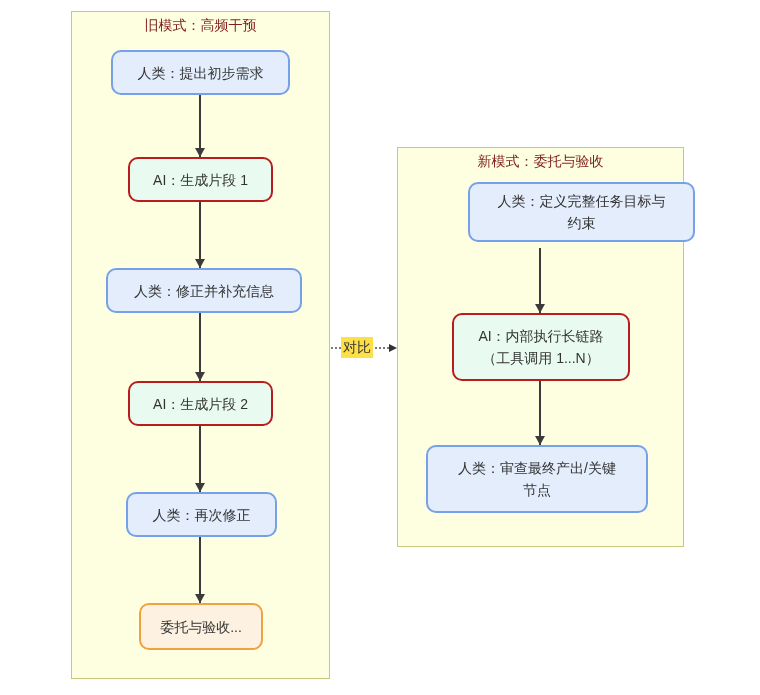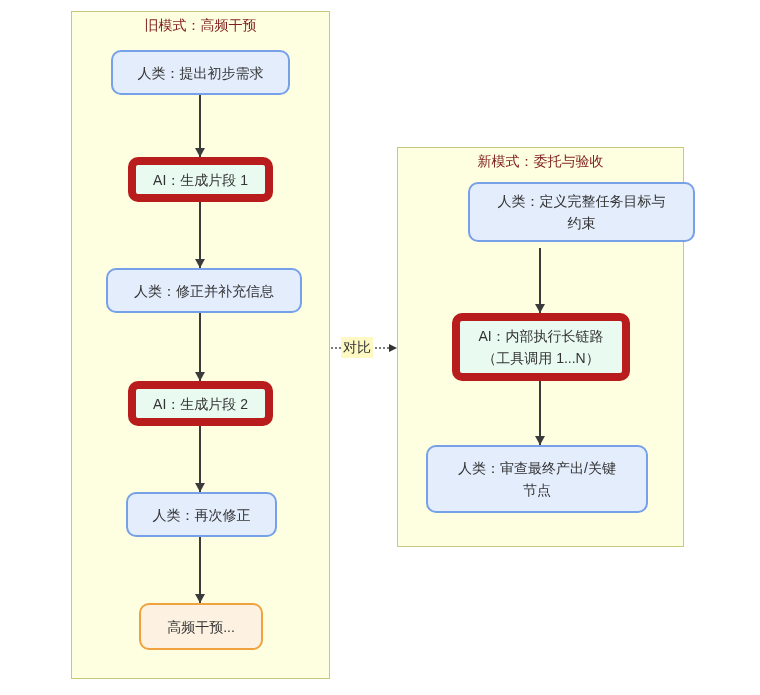--- a/index.html
+++ b/index.html
@@ -7,34 +7,34 @@
   .canvas{position:relative;width:760px;height:695px;background:#ffffff;overflow:hidden;}
 
   .cluster{position:absolute;background:#feffe0;border:1px solid #c9c97d;box-sizing:border-box;}
   .cluster-title{position:absolute;top:5px;left:0;right:0;text-align:center;
     font-size:14px;color:#7f1d1d;white-space:nowrap;}
 
   .node{position:absolute;display:flex;flex-direction:column;align-items:center;
     justify-content:center;text-align:center;font-size:14px;line-height:22px;
     box-sizing:border-box;border-radius:10px;white-space:nowrap;}
   .node.human{background:#e3edfc;border:2px solid #76a0e8;}
-  .node.ai{background:#e9faf0;border:8px solid #b91c1c;}
+  .node.ai{background:#e9faf0;border:2px solid #b91c1c;}
   .node.loop{background:#fdf2e1;border:2px solid #f0a23e;}
 
   .varrow{position:absolute;width:2px;background:#3b3b3b;}
   .varrow .head{position:absolute;left:50%;transform:translateX(-50%);bottom:0;
     width:0;height:0;border-left:5px solid transparent;border-right:5px solid transparent;
     border-top:9px solid #3b3b3b;}
 
   .hdash{position:absolute;height:0;border-top:2px dotted #7a7a7a;}
   .hdash .head{position:absolute;right:-8px;top:-5px;width:0;height:0;
     border-top:4px solid transparent;border-bottom:4px solid transparent;
     border-left:8px solid #333333;}
 
-  .edge-label{position:absolute;background:#fef9c3;font-size:14px;line-height:21px;
+  .edge-label{position:absolute;background:#fde047;font-size:14px;line-height:21px;
     padding:0 2px;color:#333333;white-space:nowrap;}
 </style>
 </head>
 <body>
 
 <div class="canvas">
 
   <section class="cluster" style="left:71px;top:11px;width:259px;height:668px;">
     <div class="cluster-title">旧模式：高频干预</div>
   </section>
@@ -46,21 +46,21 @@
   <div class="node human" style="left:111px;top:50px;width:179px;height:45px;">人类：提出初步需求</div>
 
   <div class="node ai" style="left:128px;top:157px;width:145px;height:45px;">AI：生成片段 1</div>
 
   <div class="node human" style="left:106px;top:268px;width:196px;height:45px;">人类：修正并补充信息</div>
 
   <div class="node ai" style="left:128px;top:381px;width:145px;height:45px;">AI：生成片段 2</div>
 
   <div class="node human" style="left:126px;top:492px;width:151px;height:45px;">人类：再次修正</div>
 
-  <div class="node loop" style="left:139px;top:603px;width:124px;height:47px;">高频干预...</div>
+  <div class="node loop" style="left:139px;top:603px;width:124px;height:47px;">委托与验收...</div>
 
   <div class="varrow" style="left:199px;top:95px;height:62px;">
       <i class="head"></i>
     </div>
   <div class="varrow" style="left:199px;top:202px;height:66px;">
       <i class="head"></i>
     </div>
   <div class="varrow" style="left:199px;top:313px;height:68px;">
       <i class="head"></i>
     </div>

